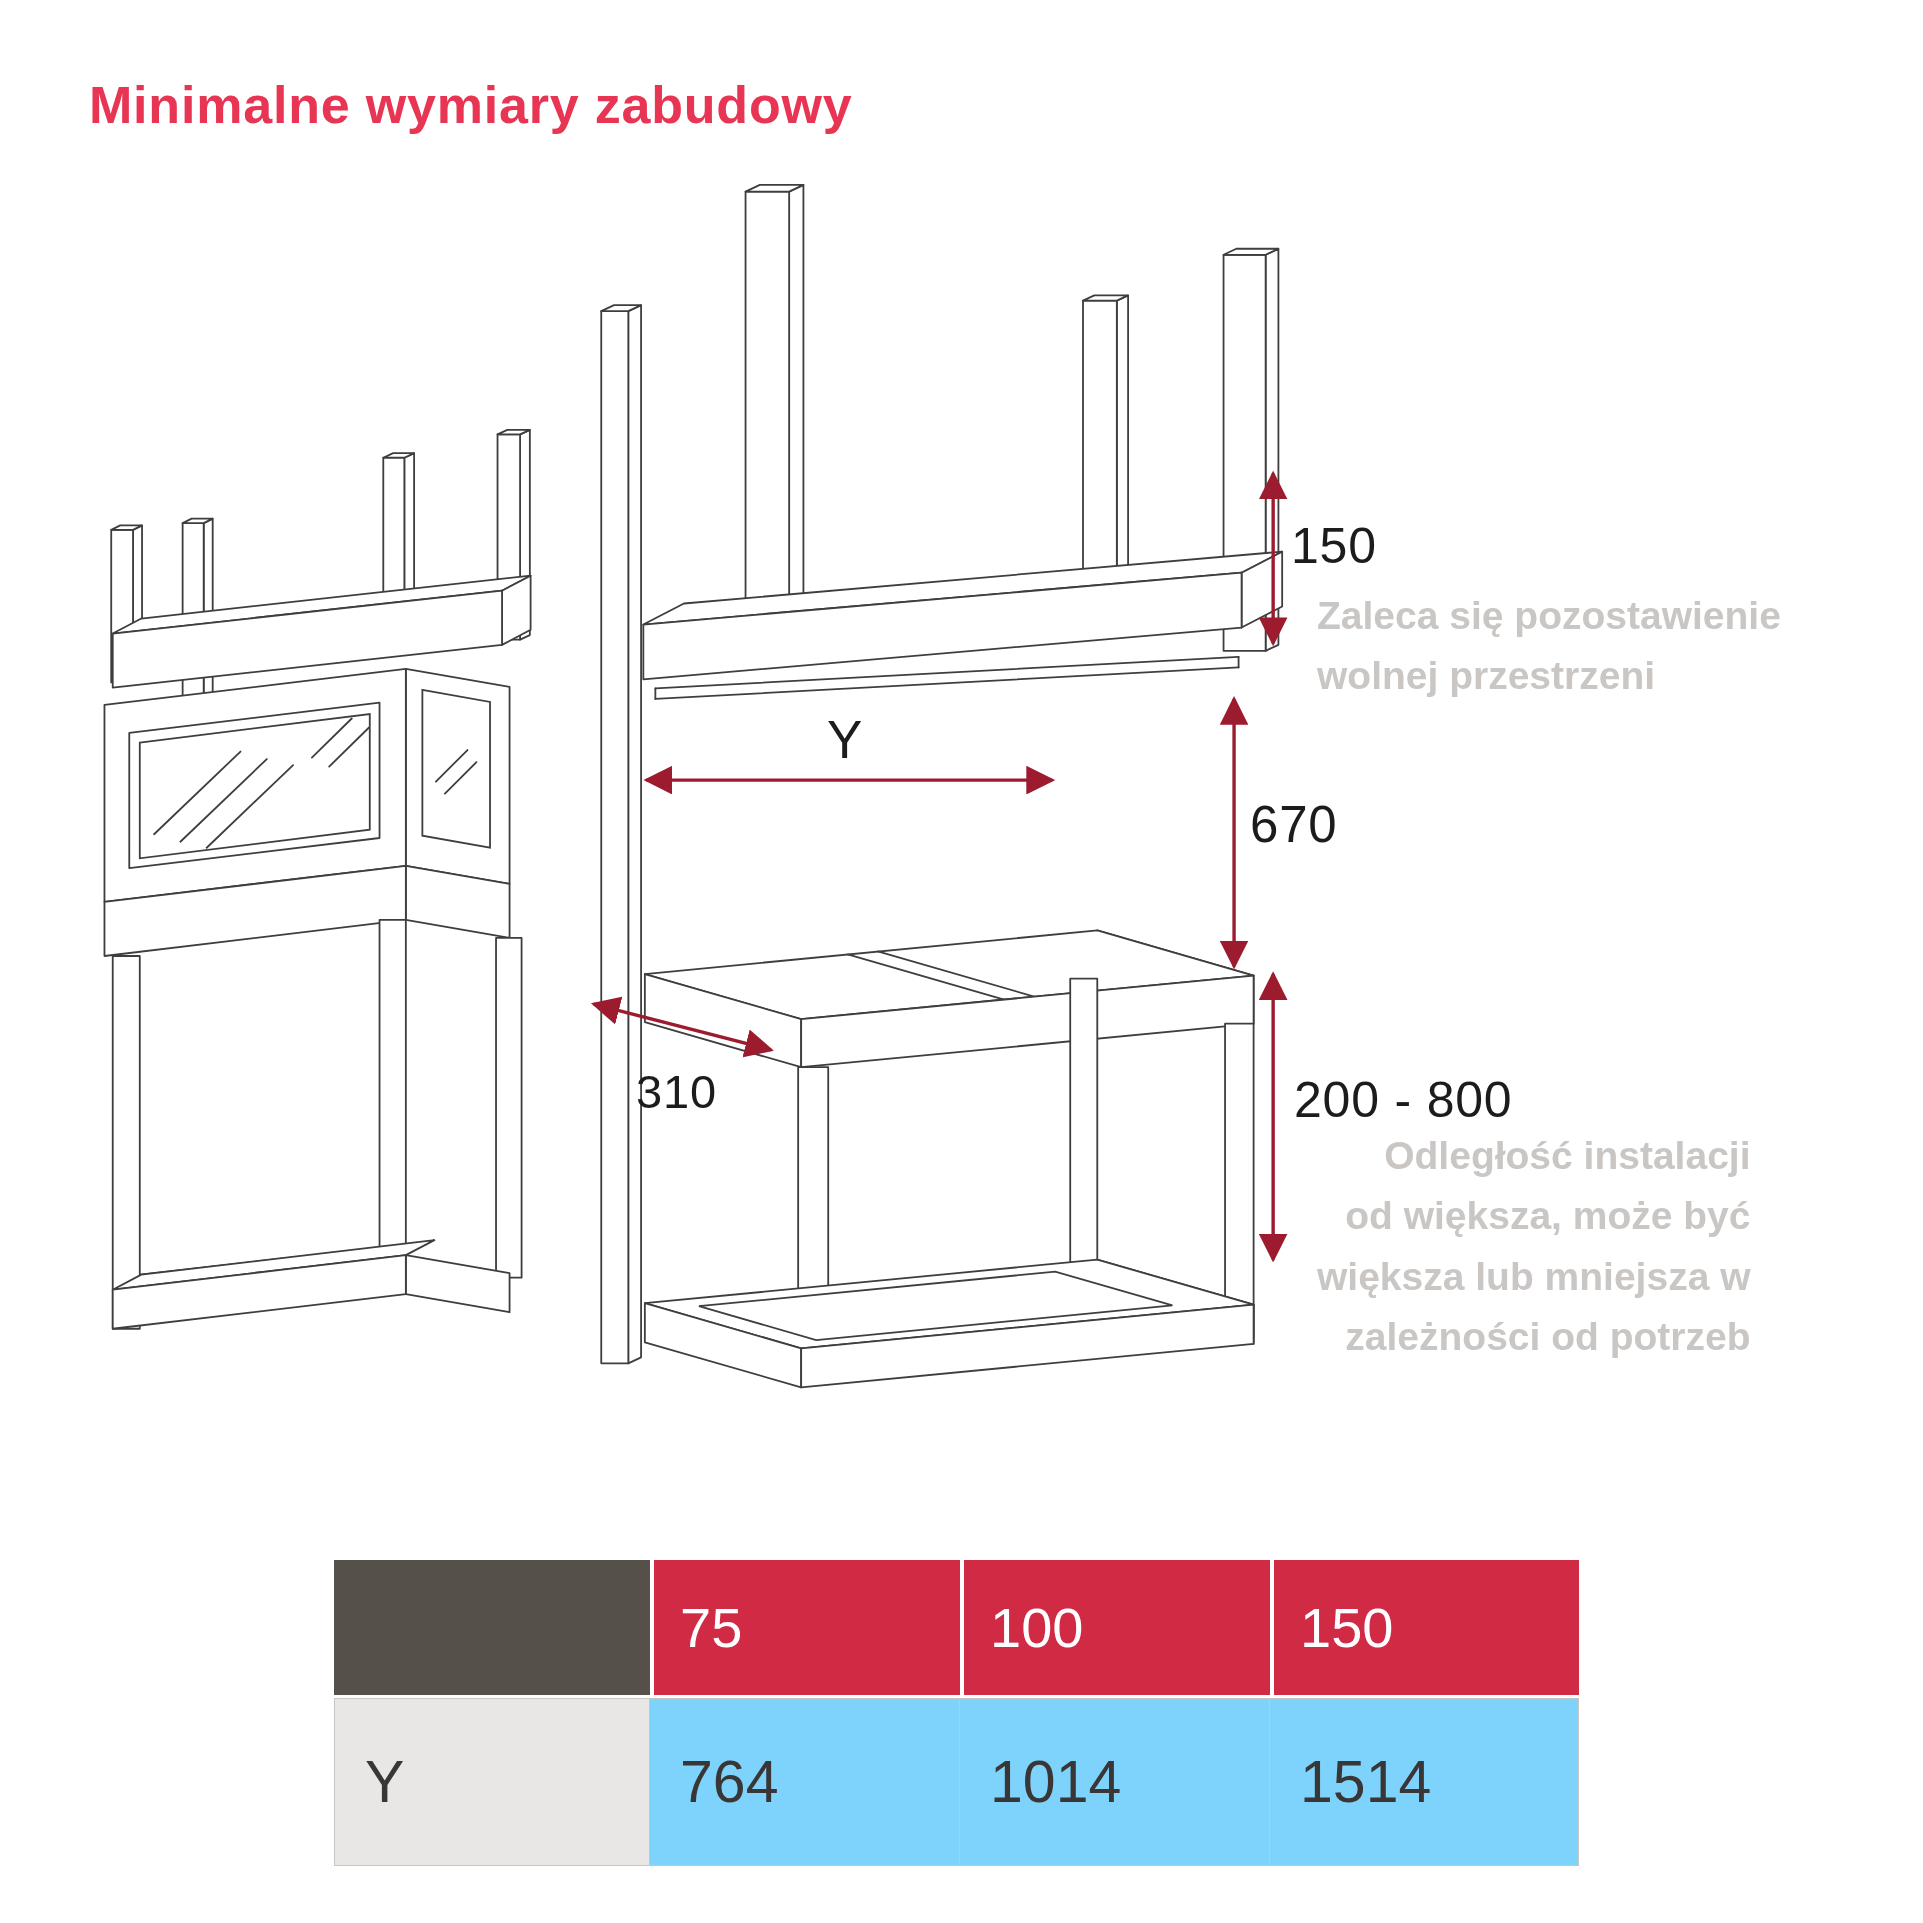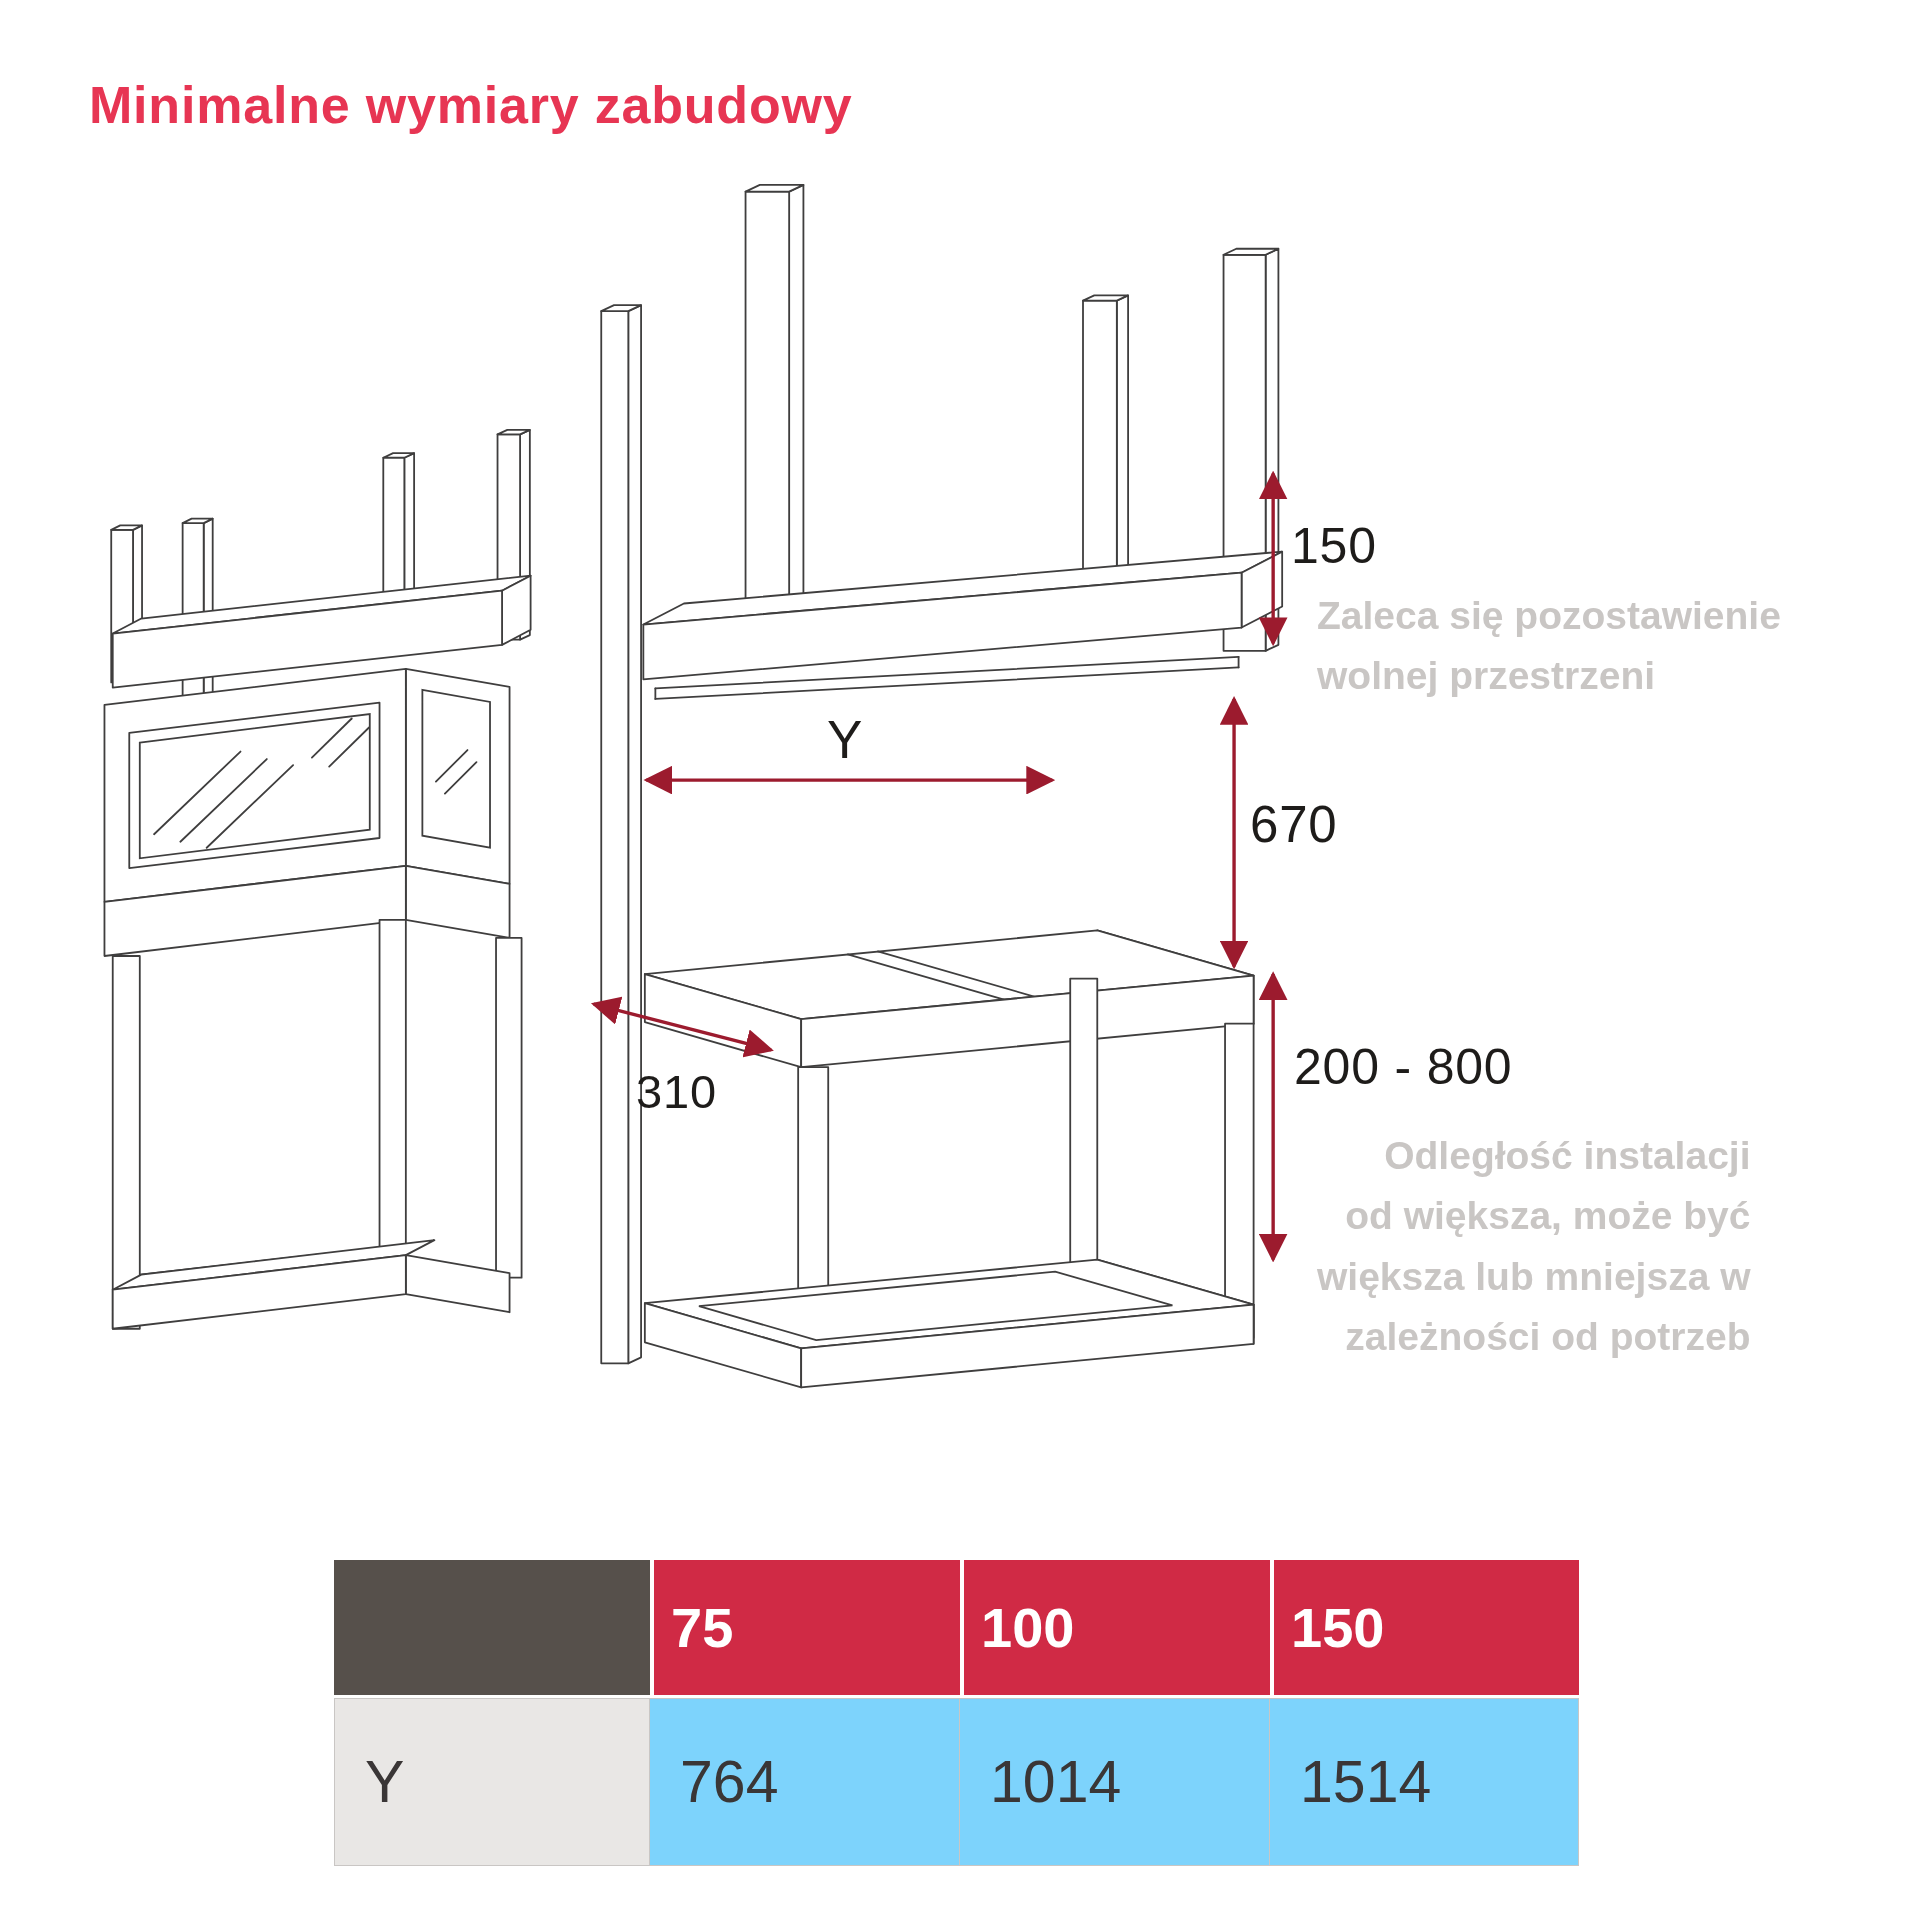--- a/index.html
+++ b/index.html
@@ -35,23 +35,23 @@
     position: absolute; color: var(--note-gray); font-size: 39px; line-height: 1.55; font-weight: 700;
   }
 
   .spec-table {
     position: absolute; left: 334px; top: 1560px;
     display: grid;
     grid-template-columns: 316px 310px 310px 309px;
     grid-template-rows: 138px 168px;
   }
   .th {
-    display: flex; align-items: center; padding-left: 17px;
+    display: flex; align-items: center; padding-left: 26px;
     background: var(--table-header-red);
-    color: #ffffff; font-size: 56px; font-weight: 700;
+    color: #ffffff; font-size: 56px; font-weight: 400;
     border-left: 4.5px solid #ffffff; border-bottom: 3px solid #ffffff;
   }
   .th-corner {
     background: var(--table-header-dark);
     border-left: none; border-bottom: 3px solid #ffffff;
   }
   .td {
     display: flex; align-items: center; padding-left: 30px;
     background: #7dd3fc; color: #3a3636; font-size: 59px; font-weight: 500;
     border-top: 1.5px solid #c9c6c4; border-right: 1.5px solid #c9c6c4; border-bottom: 1.5px solid #c9c6c4;
@@ -180,21 +180,21 @@
     <line class="dim" x1="1642" y1="930" x2="1642" y2="1286" marker-start="url(#arr)" marker-end="url(#arr)"></line>
     <line class="dim" x1="790" y1="1336" x2="1026" y2="1397" marker-start="url(#arr)" marker-end="url(#arr)"></line>
     <line class="dim" x1="1694" y1="1296" x2="1694" y2="1676" marker-start="url(#arr)" marker-end="url(#arr)"></line>
   </g>
 </svg>
 
 <div class="dim-label" style="left:1291px; top:517px; font-size:50px">150</div>
 <div class="dim-label" style="left:827px; top:709px; font-size:53px">Y</div>
 <div class="dim-label" style="left:1250px; top:795px; font-size:51px">670</div>
 <div class="dim-label" style="left:636px; top:1064px; font-size:47px">310</div>
-<div class="dim-label" style="left:1294px; top:1038px; font-size:50px">200 - 800</div>
+<div class="dim-label" style="left:1294px; top:1071px; font-size:50px">200 - 800</div>
 
 <div class="note" style="left:1317px; top:586px;">
   <div>Zaleca się pozostawienie</div>
   <div>wolnej przestrzeni</div>
 </div>
 <div class="note" style="left:1317px; top:1126px;text-align:right;">
   <div>Odległość instalacji</div>
   <div>od większa, może być</div>
   <div>większa lub mniejsza w</div>
   <div>zależności od potrzeb</div>

